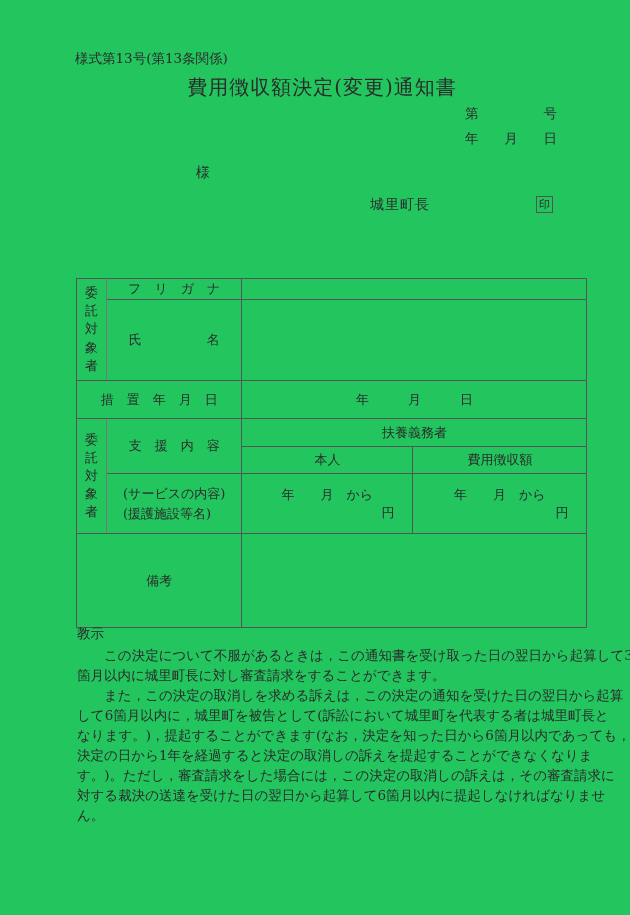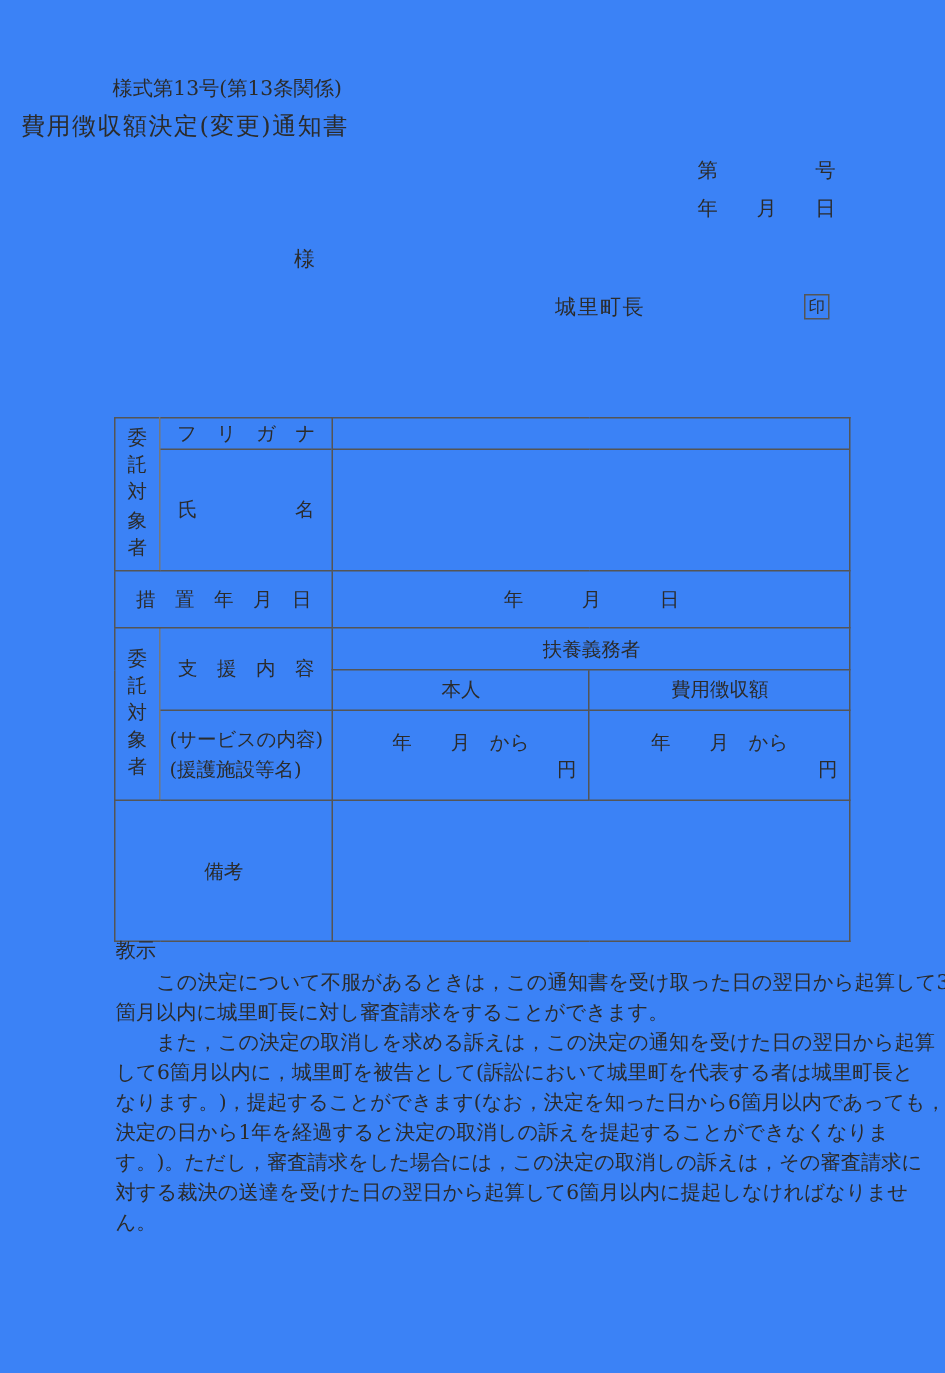--- a/index.html
+++ b/index.html
@@ -1,28 +1,28 @@
 <!DOCTYPE html>
 <html><head>
 <meta charset="utf-8">
 <style>
   html,body { margin:0; padding:0; }
   .page {
     position: relative;
     width: 630px;
     height: 915px;
-    background: #3b82f6;
+    background: #22c55e;
     color: #2b2b2b;
     font-family: "DejaVu Serif", "Liberation Serif", serif;
     font-size: 13.5px;
     overflow: hidden;
   }
   .abs { position: absolute; white-space: nowrap; }
   .form-number { left:75px; top:50px; }
-  .doc-title { left:14px; right:0; top:74px; font-size:16px; letter-spacing:1px; white-space:nowrap; position:absolute; }
+  .doc-title { left:14px; right:0; top:74px; text-align:center; font-size:20px; letter-spacing:1px; white-space:nowrap; position:absolute; }
   .docnum-line { left:465px; top:105px; width:92px; display:flex; justify-content:space-between; position:absolute; }
   .date-line { left:465px; top:130px; width:92px; display:flex; justify-content:space-between; position:absolute; }
   .addressee { left:196px; top:164px; font-size:14px; }
   .issuer { left:370px; top:196px; font-size:14px; letter-spacing:1px; }
   .seal-box {
     position:absolute; left:536px; top:196px;
     width:15px; height:15px; border:1px solid #555;
     font-size:11px; line-height:15px; text-align:center; white-space:nowrap;
   }
   .intro { position:absolute; left:57px; top:241px; line-height:22px; }
@@ -30,21 +30,21 @@
 
   
   table.fee-table {
     position:absolute; left:76px; top:278px;
     border-collapse:collapse; table-layout:fixed;
     border:1.5px solid #333;
     font-size:13px;
   }
   .fee-table td {
     border:1px solid #555;
-    padding:0 6px;
+    padding:0 16px;
     vertical-align:middle;
     white-space:nowrap;
     overflow:hidden;
   }
   tr.r1 td { height:20px; }
   tr.r2 td { height:80px; }
   tr.r3 td { height:37px; }
   tr.r4 td { height:27px; }
   tr.r5 td { height:26px; }
   tr.r6 td { height:59px; }

